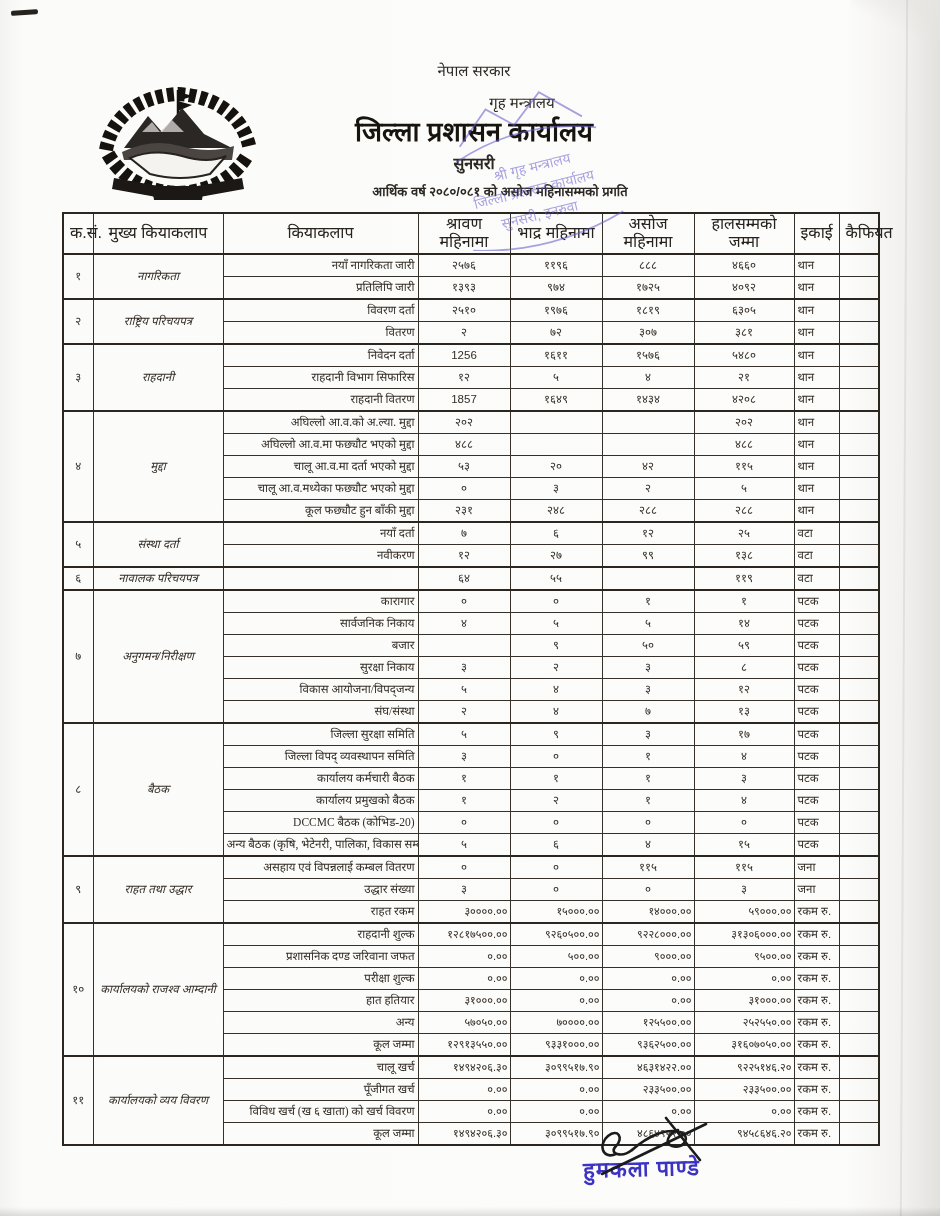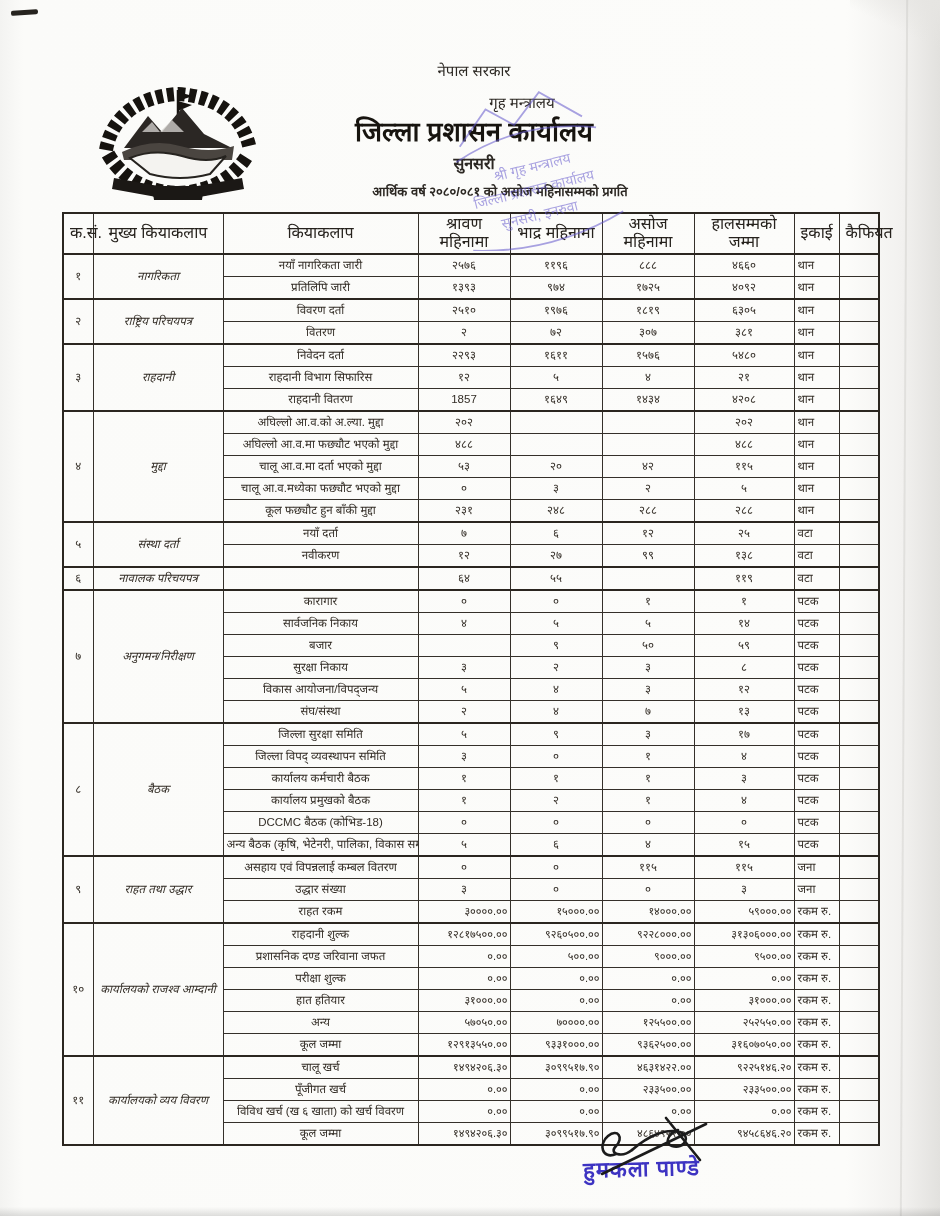--- a/index.html
+++ b/index.html
@@ -32,21 +32,21 @@
   table.prog{position:absolute;left:62px;top:212px;width:816px;
     border-collapse:collapse;table-layout:fixed;
     border:2.4px solid #2b2620;z-index:2;}
   .prog th{border:1.4px solid #35302a;height:34px;font-size:16px;
     font-weight:normal;padding:1px 6px;line-height:1.15;color:#26221d;}
   .prog td{border:1.4px solid #35302a;height:21px;font-size:11.5px;
     padding:0 3px;line-height:1.05;color:#332d26;overflow:hidden;}
   .prog tr.grp td{border-top:2.1px solid #2b2620;}
   .c-sn{text-align:center;font-size:12px;}
   .c-main{text-align:center;font-size:11.5px;font-style:italic;}
-  .c-act{text-align:center;font-size:11px;white-space:nowrap;}
+  .c-act{text-align:right;font-size:11px;white-space:nowrap;font-family:Liberation Serif, serif;}
   .c-num{text-align:center;font-size:11.5px;}
   .c-num.r{text-align:right;padding-right:2px;font-size:11px;white-space:nowrap;}
   .c-unit{text-align:left;padding:0 2px;font-size:10.5px;white-space:nowrap;}
 
   .signature-ink{position:absolute;left:588px;top:1116px;width:132px;height:66px;z-index:8;}
   .sign-name{position:absolute;left:583px;top:1151px;width:220px;font-size:22px;
     font-weight:bold;letter-spacing:1px;transform:rotate(-1.5deg);z-index:7;}
   .sign-title{position:absolute;left:556px;top:1252px;width:260px;font-size:20px;
     font-weight:bold;z-index:7;}
 </style>
@@ -154,21 +154,21 @@
           <td class="c-num">७२</td>
           <td class="c-num">३०७</td>
           <td class="c-num">३८१</td>
           <td class="c-unit">थान</td>
           <td class="c-rem"></td>
         </tr>
         <tr class="grp">
           <td class="c-sn" rowspan="3">३</td>
           <td class="c-main" rowspan="3">राहदानी</td>
           <td class="c-act">निवेदन दर्ता</td>
-          <td class="c-num">२२९३</td>
+          <td class="c-num">1256</td>
           <td class="c-num">१६११</td>
           <td class="c-num">१५७६</td>
           <td class="c-num">५४८०</td>
           <td class="c-unit">थान</td>
           <td class="c-rem"></td>
         </tr>
         <tr>
           <td class="c-act">राहदानी विभाग सिफारिस</td>
           <td class="c-num">१२</td>
           <td class="c-num">५</td>
@@ -352,21 +352,21 @@
         <tr>
           <td class="c-act">कार्यालय प्रमुखको बैठक</td>
           <td class="c-num">१</td>
           <td class="c-num">२</td>
           <td class="c-num">१</td>
           <td class="c-num">४</td>
           <td class="c-unit">पटक</td>
           <td class="c-rem"></td>
         </tr>
         <tr>
-          <td class="c-act">DCCMC बैठक (कोभिड-18)</td>
+          <td class="c-act">DCCMC बैठक (कोभिड-20)</td>
           <td class="c-num">०</td>
           <td class="c-num">०</td>
           <td class="c-num">०</td>
           <td class="c-num">०</td>
           <td class="c-unit">पटक</td>
           <td class="c-rem"></td>
         </tr>
         <tr>
           <td class="c-act">अन्य बैठक (कृषि, भेटेनरी, पालिका, विकास सम्बद्ध)</td>
           <td class="c-num">५</td>

